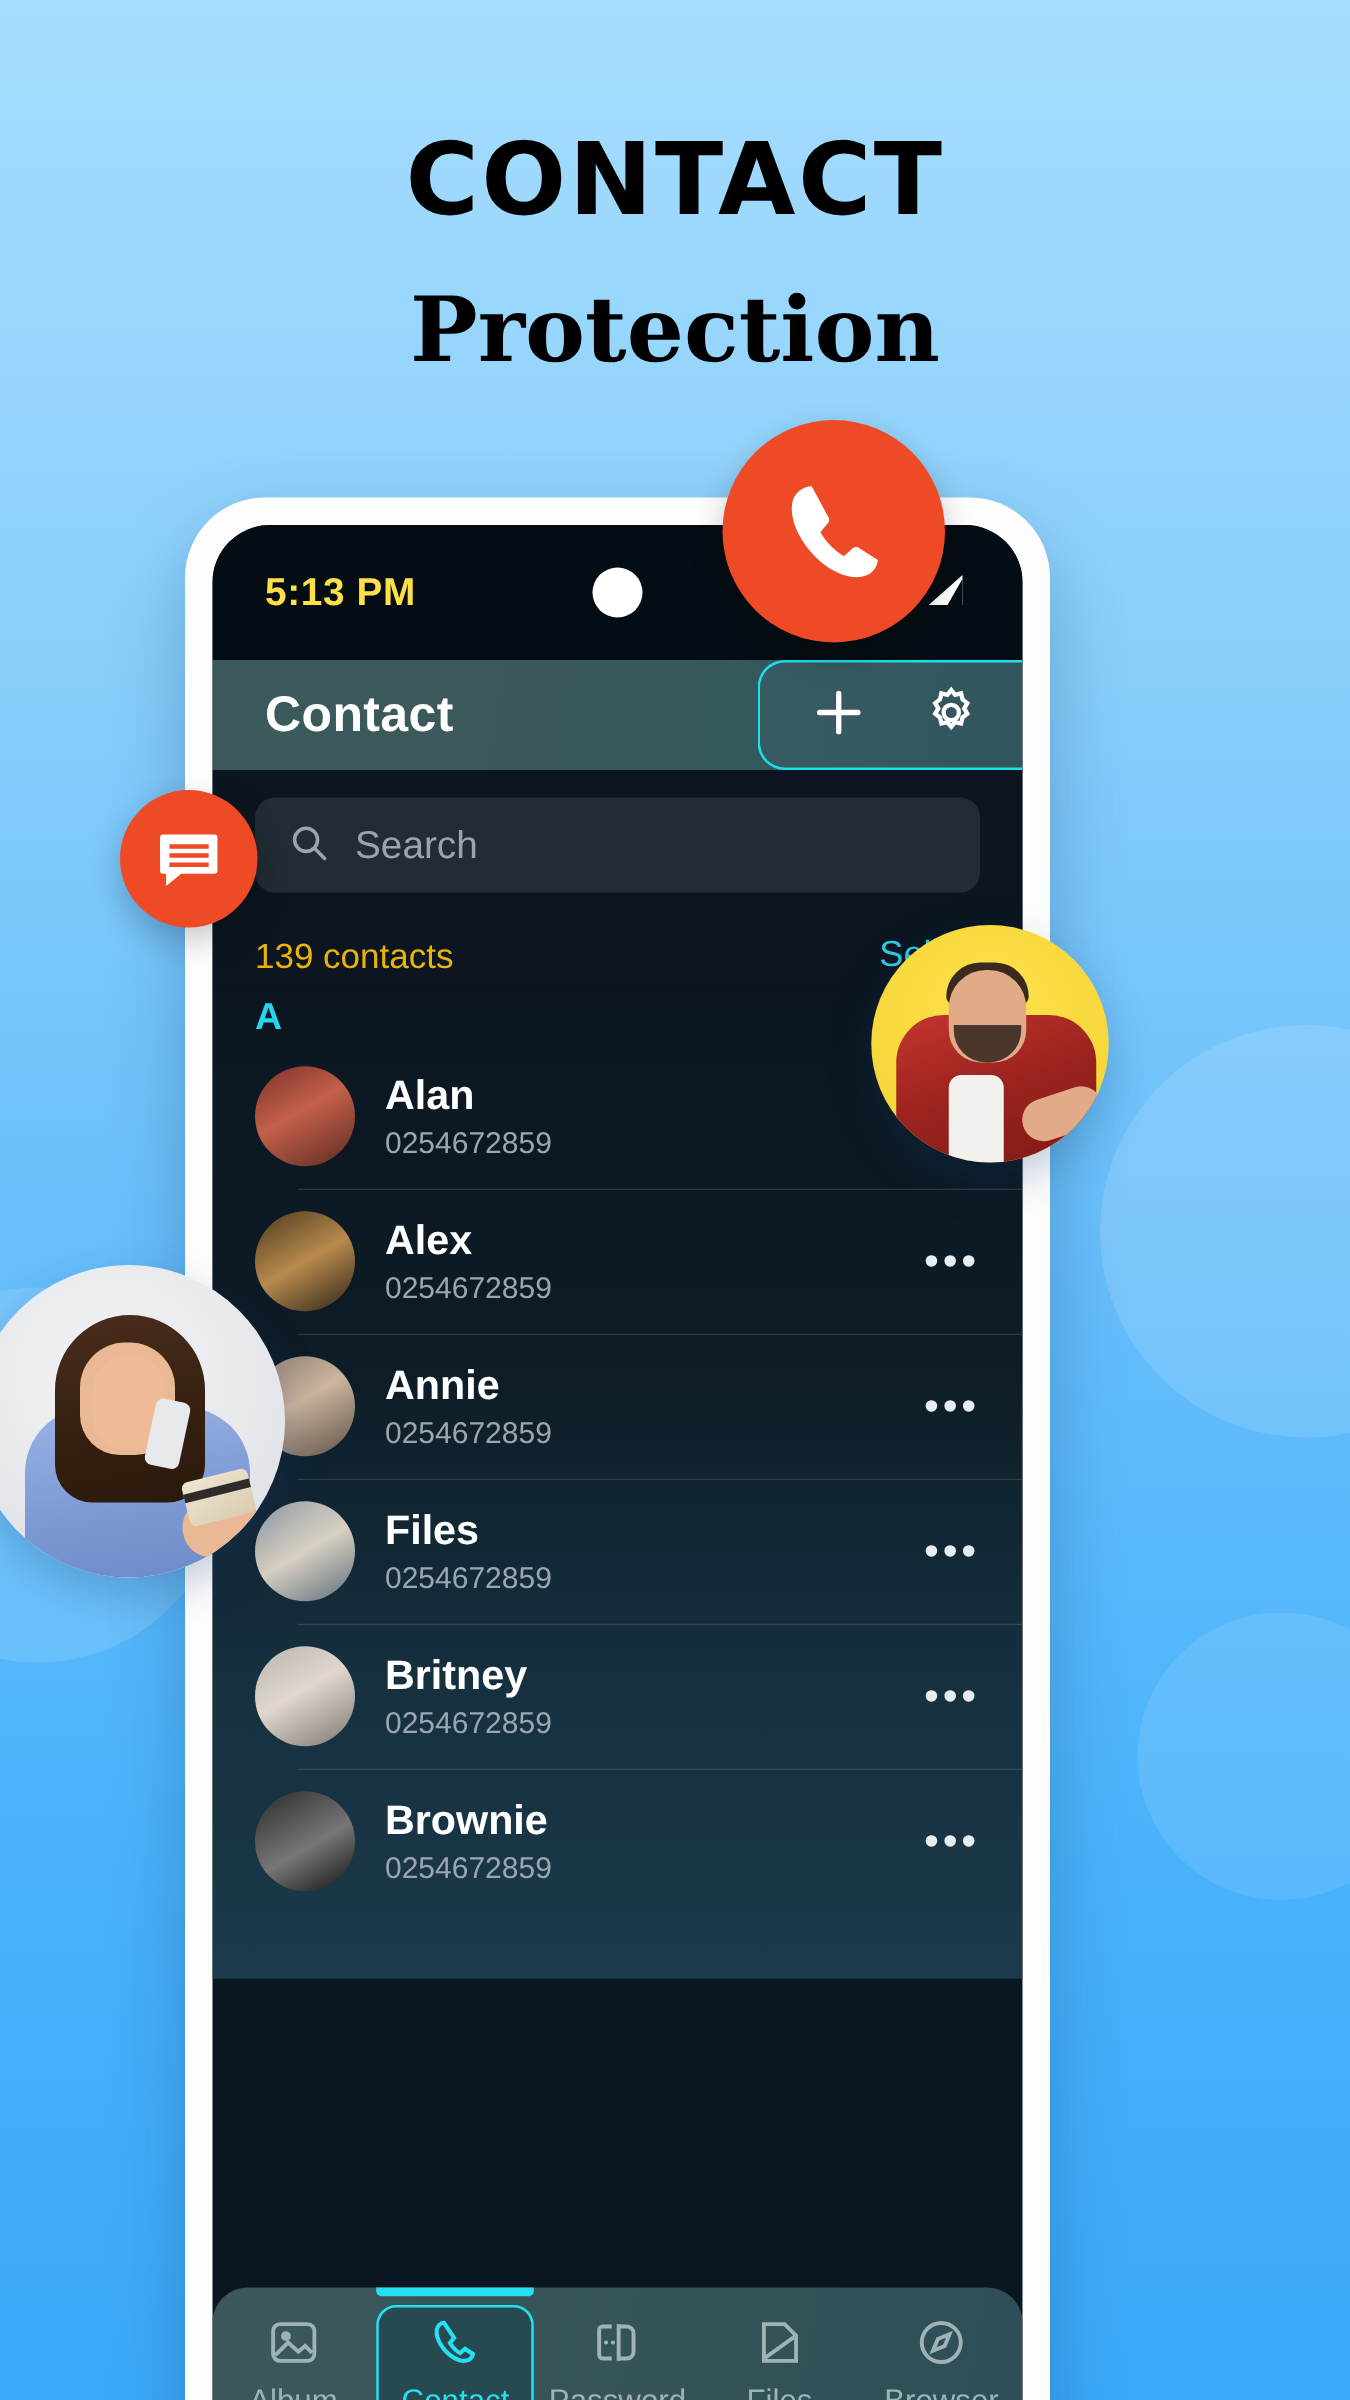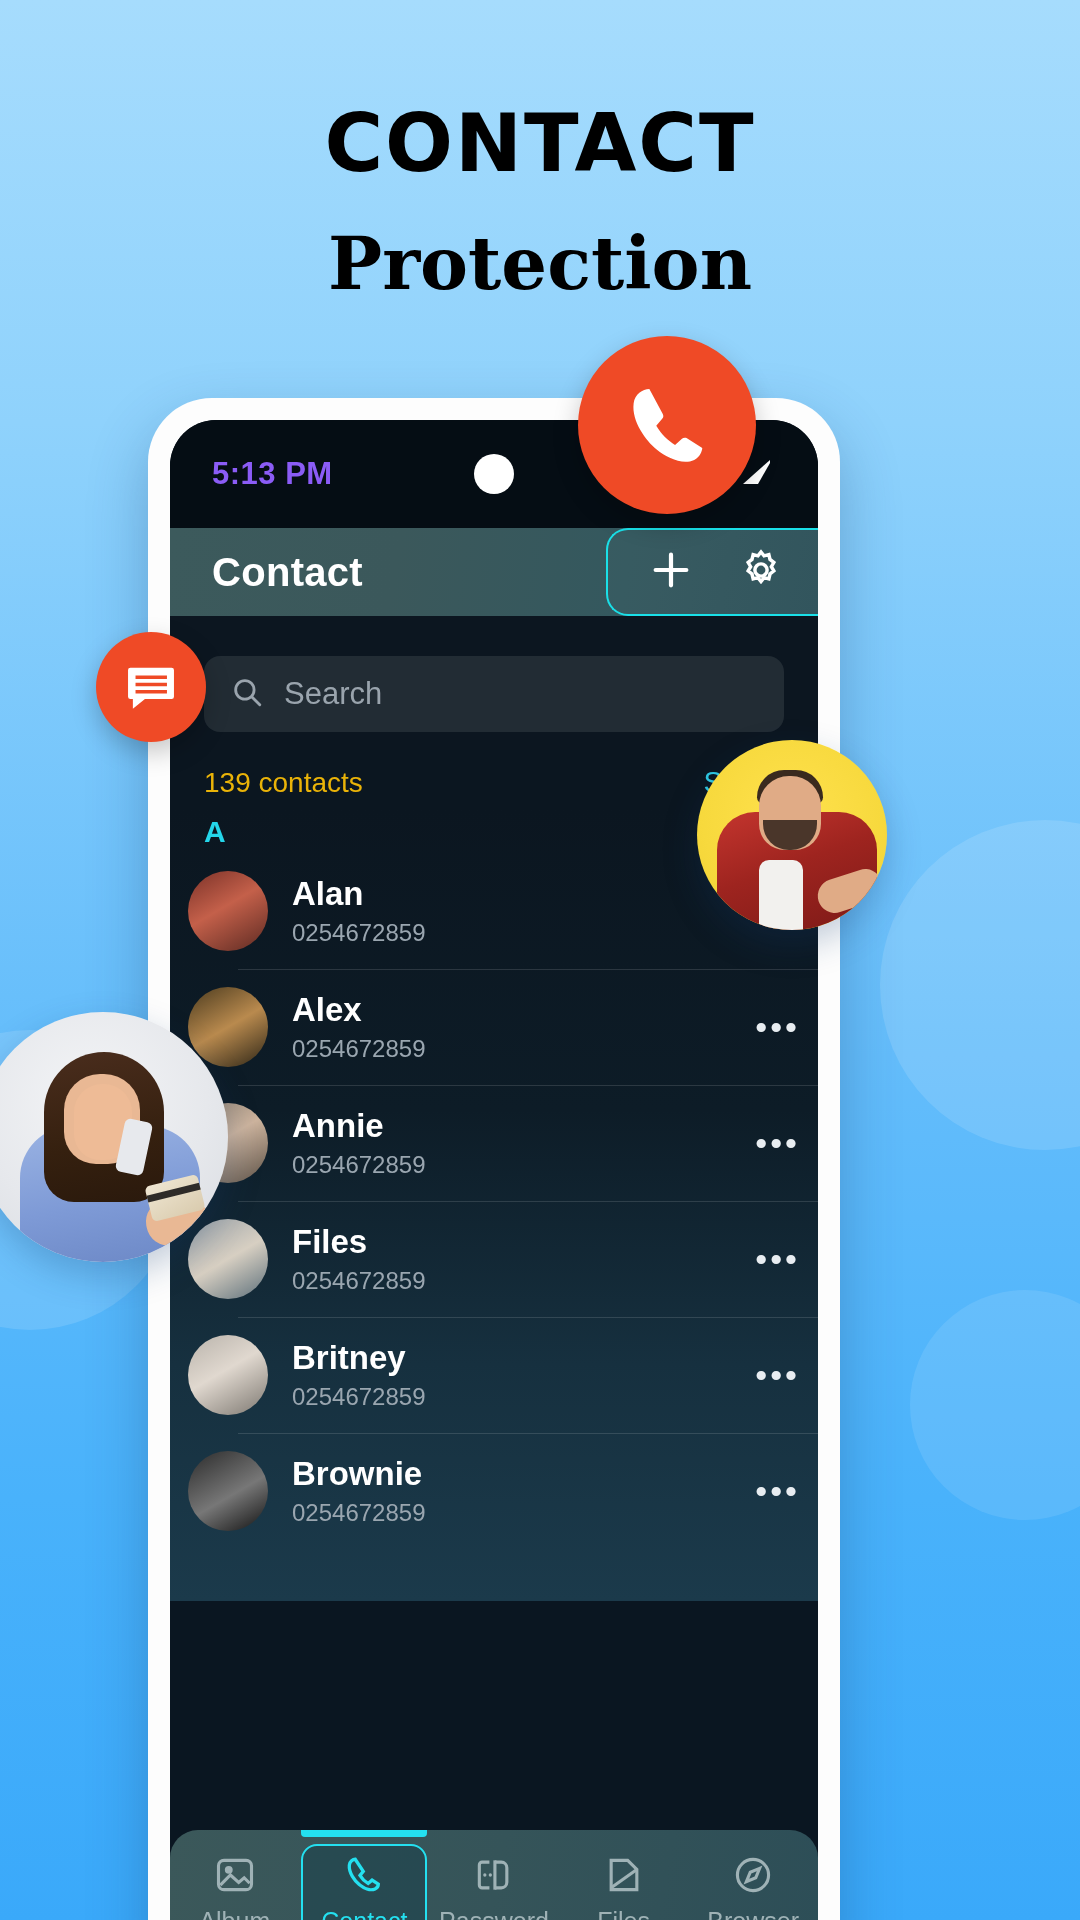--- a/index.html
+++ b/index.html
@@ -36,54 +36,54 @@
   .screen{
     position:absolute;left:22px;top:22px;width:648px;height:1538px;
     background:#0a1621;border-radius:46px 46px 0 0;overflow:hidden;
   }
 
   
   .statusbar{
     position:relative;height:108px;background:#050d14;
     display:flex;align-items:center;padding:0 42px;
   }
-  .sb-time{color:#8b5cf6;font-size:31px;font-weight:700;letter-spacing:.5px;}
+  .sb-time{color:#fde047;font-size:31px;font-weight:700;letter-spacing:.5px;}
   .sb-right{margin-left:auto;display:flex;align-items:center;gap:16px;}
   .punch{position:absolute;left:50%;transform:translateX(-50%);top:34px;width:40px;height:40px;border-radius:50%;background:#fff;}
 
   
   .appbar{
     position:relative;height:88px;
     background:linear-gradient(100deg,#3c5a5c 0%,#3b585b 35%,#34585e 70%,#2e525a 100%);
     display:flex;align-items:center;padding-left:42px;
   }
   .appbar-title{color:#fff;font-size:40px;font-weight:700;letter-spacing:.3px;}
   .appbar-actions{
     margin-left:auto;height:88px;display:flex;align-items:center;gap:44px;
     padding:0 34px 0 40px;border:2px solid #1ae0e8;border-radius:22px 0 0 22px;border-right:none;
     background:rgba(255,255,255,.02);
   }
 
   
-  .searchwrap{background:#0c1620;padding:40px 34px 18px 34px;}
+  .searchwrap{background:#0c1620;padding:22px 34px 18px 34px;}
   .searchbar{
     height:76px;background:#222c34;border-radius:16px;
     display:flex;align-items:center;padding:0 26px;gap:20px;
   }
   .search-ph{color:#9aa4ad;font-size:31px;}
 
   
   .metarow{display:flex;align-items:center;padding:16px 34px 10px 34px;background:#0b1620;}
   .meta-count{color:#eab308;font-size:28px;}
   .meta-select{margin-left:auto;color:#2fc9e4;font-size:29px;}
 
   
   .list{background:linear-gradient(180deg,#0b1620 0%,#0d1c27 38%,#16303f 70%,#1b3a4b 100%);height:792px;position:relative;overflow:hidden;}
   .section-letter{color:#24d6ea;font-size:30px;font-weight:700;padding:6px 0 4px 34px;}
-  .row{display:flex;align-items:center;height:116px;padding:0 18px;position:relative;}
+  .row{display:flex;align-items:center;height:116px;padding:0 34px;position:relative;}
   .row + .row::before{content:"";position:absolute;left:68px;right:0;top:0;height:1px;background:rgba(255,255,255,.13);}
   .avatar{width:80px;height:80px;border-radius:50%;flex:0 0 80px;overflow:hidden;position:relative;}
   .av-a{background:linear-gradient(150deg,#7a3128,#c4604a 45%,#5c2a22);}
   .av-b{background:linear-gradient(150deg,#4a3a1e,#b98a4e 50%,#2b2416);}
   .av-c{background:linear-gradient(150deg,#8d8071,#cdb49e 45%,#5d5247);}
   .av-d{background:linear-gradient(150deg,#9aa2a8,#d7cfc2 50%,#5c6f7a);}
   .av-e{background:linear-gradient(150deg,#b9b3ab,#e0d8cf 45%,#7c7770);}
   .av-f{background:linear-gradient(150deg,#2a2a2a,#777 55%,#111);}
   .rowtext{padding-left:24px;display:flex;flex-direction:column;gap:6px;}
   .rowname{color:#fff;font-size:33px;font-weight:600;}

